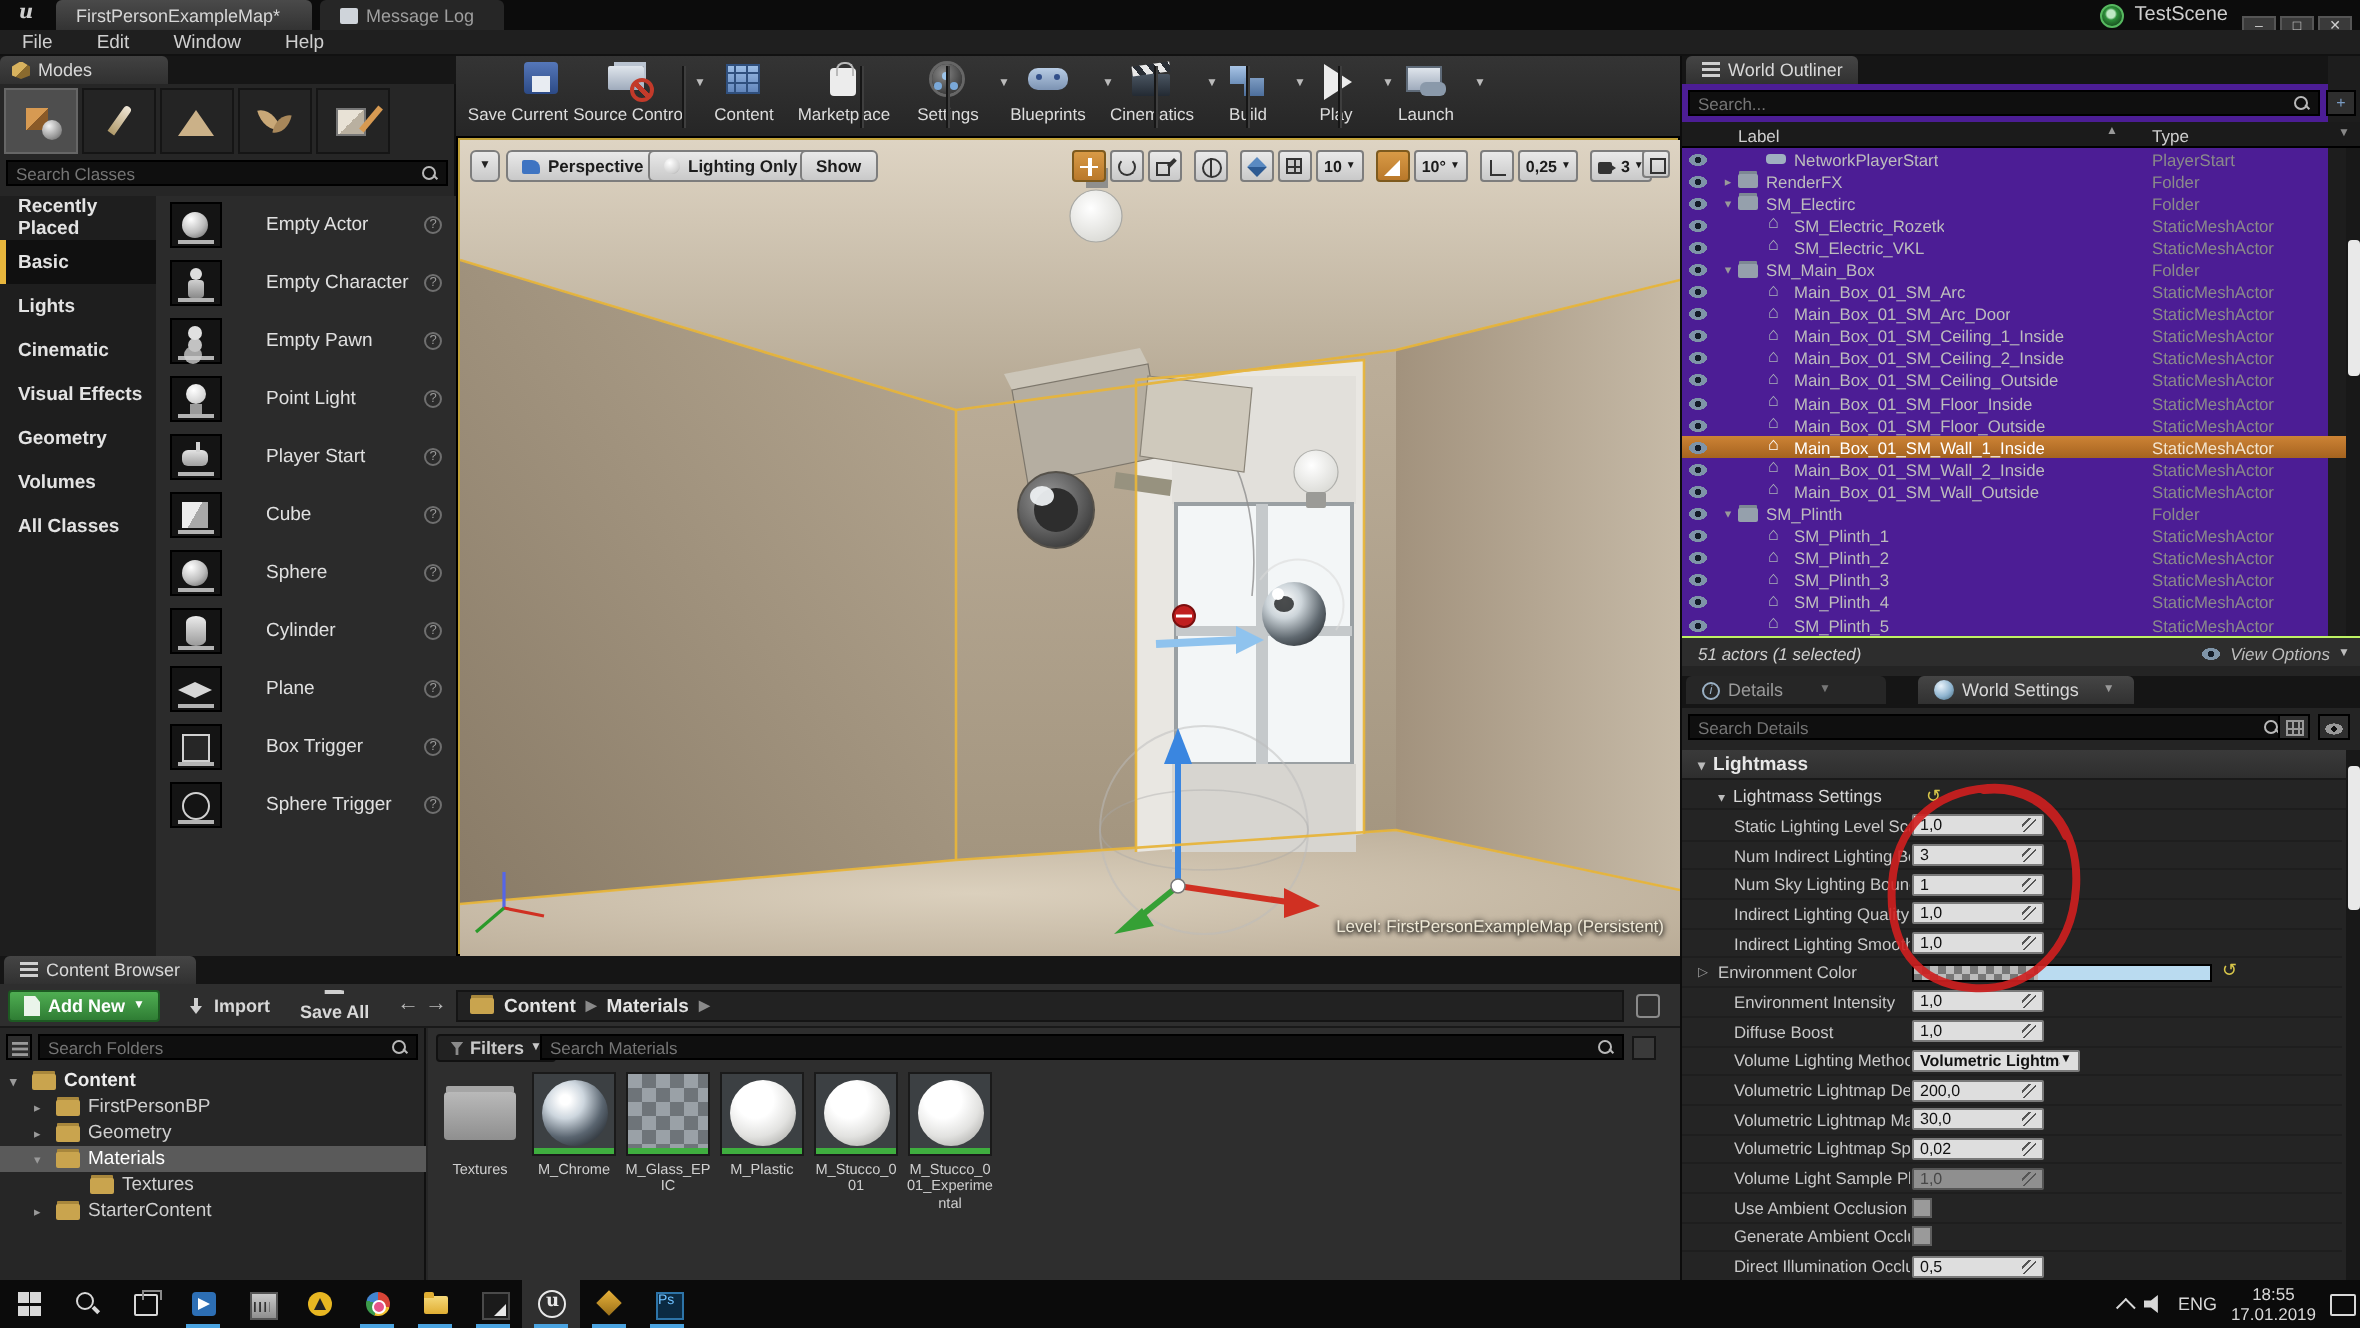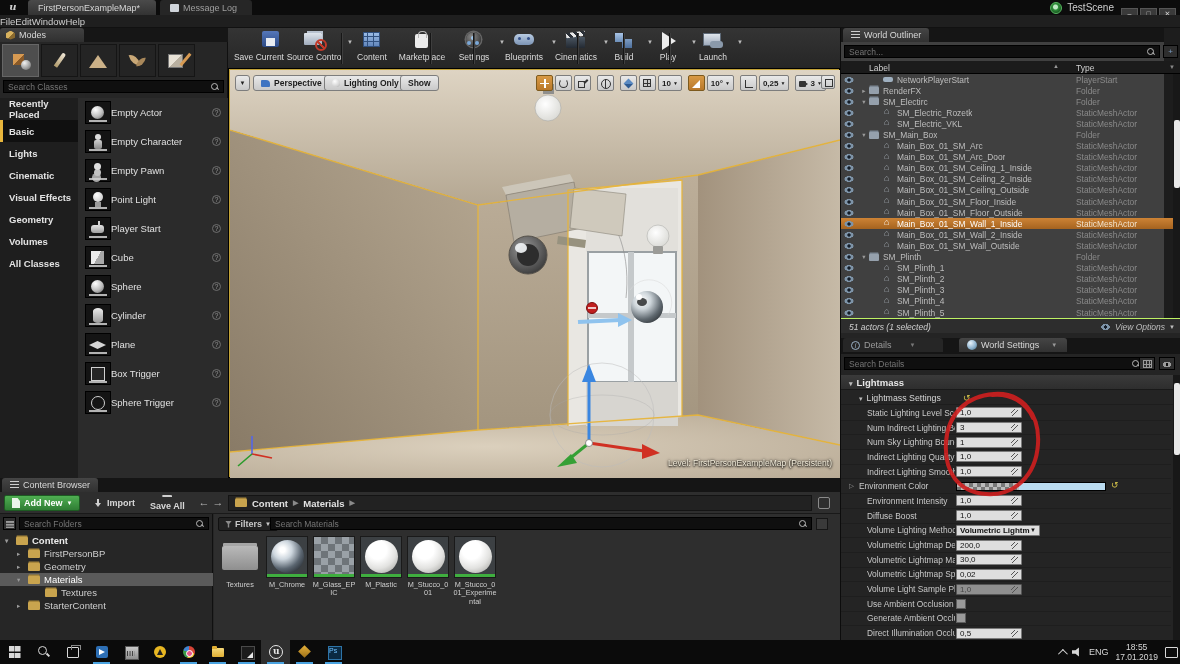--- a/index.html
+++ b/index.html
@@ -15,21 +15,21 @@
   #tab-map { left:28px; width:128px; background:linear-gradient(#4a4a4a,#333); }
   #tab-log { left:160px; width:92px; background:#262626; color:#9f9f9f; }
   .tab-ico { width:9px; height:8px; background:#cfd4da; border-radius:1px; margin-right:4px; }
   #title-right { right:66px; top:1px; height:13px; display:flex; align-items:center; gap:5px; color:#cfcfcf; font-size:10px; }
   #proj-ico { width:12px; height:12px; border-radius:50%; background:radial-gradient(circle at 45% 40%, #bfe8c4 0 2px, #2e8f3a 3px, #123e18 7px); border:1px solid #57b960; }
   .win-btn { width:17px; height:11px; background:#3a3a3a; border:1px solid #555; color:#cfcfcf; font-size:7px; line-height:9px; text-align:center; margin-left:2px; display:inline-block; }
   #win-btns { right:4px; top:2px; }
 
   
   #menubar { left:0; top:15px; width:1180px; height:13px; background:#1f1f1f; border-bottom:1px solid #111; display:flex; align-items:center; }
-  .menu-item { color:#cfcfcf; font-size:9.5px; padding:0 0; }
+  .menu-item { color:#cfcfcf; font-size:9.5px; padding:0 11px; }
 
   
   #modes { left:0; top:28px; width:228px; height:450px; background:#262626; border-right:1px solid #101010; }
   #modes-tab { left:0; top:0; width:228px; height:14px; background:#161616; }
   #modes-tab-btn { left:0; top:0; width:84px; height:14px; background:linear-gradient(#424242,#303030); border-radius:3px 3px 0 0; display:flex; align-items:center; padding:0 6px; color:#d8d8d8; font-size:9px; gap:4px; }
   .modes-glyph { width:9px; height:9px; background:linear-gradient(135deg,#d8b25e 50%,#8a6a2e 50%); clip-path:polygon(50% 0,100% 30%,100% 80%,50% 100%,0 80%,0 30%); }
   #mode-btn-row { left:2px; top:16px; width:224px; height:33px; display:flex; gap:2px; }
   .mode-btn { width:37px; height:33px; background:#242424; border:1px solid #151515; display:flex; align-items:center; justify-content:center; }
   .mode-btn.selected { background:#4e4e4e; border-color:#666; }
   .mico { width:20px; height:18px; position:relative; }
@@ -46,21 +46,21 @@
   .search-box input { background:transparent; border:none; outline:none; color:#8a8a8a; font-size:8.5px; width:100%; font-family:inherit; }
   .mag { width:9px; height:9px; position:relative; flex:none; }
   .mag::before { content:""; position:absolute; left:1px; top:1px; width:5px; height:5px; border:1.3px solid #b9b9b9; border-radius:50%; }
   .mag::after { content:""; position:absolute; left:6px; top:6px; width:3px; height:1.4px; background:#b9b9b9; transform:rotate(45deg); }
   #modes-search { left:3px; top:52px; width:221px; }
   #cat-col { left:0; top:70px; width:78px; height:380px; background:#1e1e1e; }
   .cat-item { position:relative; height:22px; display:flex; align-items:center; padding-left:9px; color:#e3e3e3; font-size:9.5px; font-weight:bold; }
   .cat-item.selected { background:#101010; }
   .cat-item.selected::before { content:""; position:absolute; left:0; top:0; width:3px; height:100%; background:#e7b53c; }
   #cls-col { left:78px; top:70px; width:150px; height:380px; background:#2b2b2b; }
-  .cls-row { height:29px; display:flex; align-items:center; gap:0; padding-left:7px; position:relative; }
+  .cls-row { height:29px; display:flex; align-items:center; gap:22px; padding-left:7px; position:relative; }
   .cls-tile { width:26px; height:23px; background:#141414; border:1px solid #000; display:flex; align-items:flex-end; justify-content:center; padding-bottom:2px; position:relative; }
   .cls-tile::after { content:""; position:absolute; bottom:1px; left:3px; right:3px; height:2px; background:#cfcfcf; opacity:.85; }
   .cls-ico { position:relative; width:18px; height:16px; }
   .cls-ico::before { content:""; position:absolute; }
   .cls-ico[data-icon="actor-sphere"]::before,.cls-ico[data-icon="sphere"]::before { left:2px; top:1px; width:13px; height:13px; border-radius:50%; background:radial-gradient(circle at 35% 28%,#fff,#bcbcbc 55%,#5e5e5e); }
   .cls-ico[data-icon="character"]::before { left:6px; top:0; width:6px; height:6px; border-radius:50%; background:#ddd; }
   .cls-ico[data-icon="character"]::after { content:""; position:absolute; left:5px; top:6px; width:8px; height:9px; background:linear-gradient(#d0d0d0,#8a8a8a); border-radius:2px; }
   .cls-ico[data-icon="pawn"]::before { left:5px; top:0; width:7px; height:7px; border-radius:50%; background:#e0e0e0; box-shadow:0 6px 0 0 #c2c2c2, -1px 11px 0 1px #a5a5a5; }
   .cls-ico[data-icon="bulb"]::before { left:4px; top:0; width:10px; height:10px; border-radius:50%; background:radial-gradient(circle at 38% 30%,#fff,#d2d2d2 70%,#9a9a9a); }
   .cls-ico[data-icon="bulb"]::after { content:""; position:absolute; left:6px; top:10px; width:6px; height:5px; background:#9a9a9a; }
@@ -129,21 +129,21 @@
   .g[data-icon="scale-snap"]::before { left:1px; top:1px; width:7px; height:7px; border:1.4px solid #333; border-top:none; border-right:none; }
   .g[data-icon="camera-speed"]::before { left:0; top:2px; width:7px; height:6px; background:#333; border-radius:1px; }
   .g[data-icon="camera-speed"]::after { left:6px; top:3px; border-top:2px solid transparent; border-bottom:2px solid transparent; border-left:3px solid #333; }
   .vpt .mini-caret { font-size:5px; margin-left:2px; }
   #vp-max { position:absolute; top:5px; right:3px; width:14px; height:14px; background:linear-gradient(#e9e9e9,#c9c9c9); border:1px solid #7d7d7d; border-radius:2px; }
   #vp-max::before { content:""; position:absolute; left:3px; top:3px; width:6px; height:6px; border:1.4px solid #333; }
   #level-label { position:absolute; right:6px; bottom:8px; color:#f0ead8; font-size:8.5px; text-shadow:0 1px 2px #000, 0 0 3px #000; }
   #vp-dd { position:absolute; left:5px; top:5px; width:15px; height:16px; background:linear-gradient(#e9e9e9,#c9c9c9); border:1px solid #7d7d7d; border-radius:3px; color:#222; font-size:6px; text-align:center; line-height:15px; }
 
   
-  #outliner { left:840px; top:28px; width:324px; height:305px; background:#404040; border-left:1px solid #0c0c0c; }
+  #outliner { left:840px; top:28px; width:324px; height:305px; background:#4c1d95; border-left:1px solid #0c0c0c; }
   .panel-tabbar { position:absolute; left:0; top:0; width:100%; height:14px; background:#151515; }
   .panel-tab { position:absolute; top:0; height:14px; border-radius:3px 3px 0 0; display:flex; align-items:center; gap:4px; padding:0 8px; font-size:9px; color:#d8d8d8; background:linear-gradient(#454545,#313131); }
   .panel-tab.inactive { background:#262626; color:#9a9a9a; }
   .list-glyph { width:9px; height:8px; background:linear-gradient(#cfcfcf 1.5px,transparent 1.5px) 0 0/9px 3px; }
   .info-glyph { width:9px; height:9px; border-radius:50%; border:1px solid #9ab0c4; color:#9ab0c4; font-size:6.5px; text-align:center; line-height:8px; font-style:italic; }
   .sphere-glyph { width:10px; height:10px; border-radius:50%; background:radial-gradient(circle at 35% 30%,#e8f2fa,#8fb4cf 55%,#3d6277); }
   #outliner-search { left:3px; top:17px; width:316px; }
   #outliner-search-add { left:322px; top:17px; width:15px; height:13px; background:#2e2e2e; border:1px solid #000; color:#7a9cc4; font-size:8px; text-align:center; line-height:12px; }
   #o-header { left:0; top:33px; width:340px; height:13px; background:#1b1b1b; border-bottom:1px solid #000; color:#cfcfcf; font-size:8.5px; }
   #o-header .h-label { position:absolute; left:28px; top:2px; }

